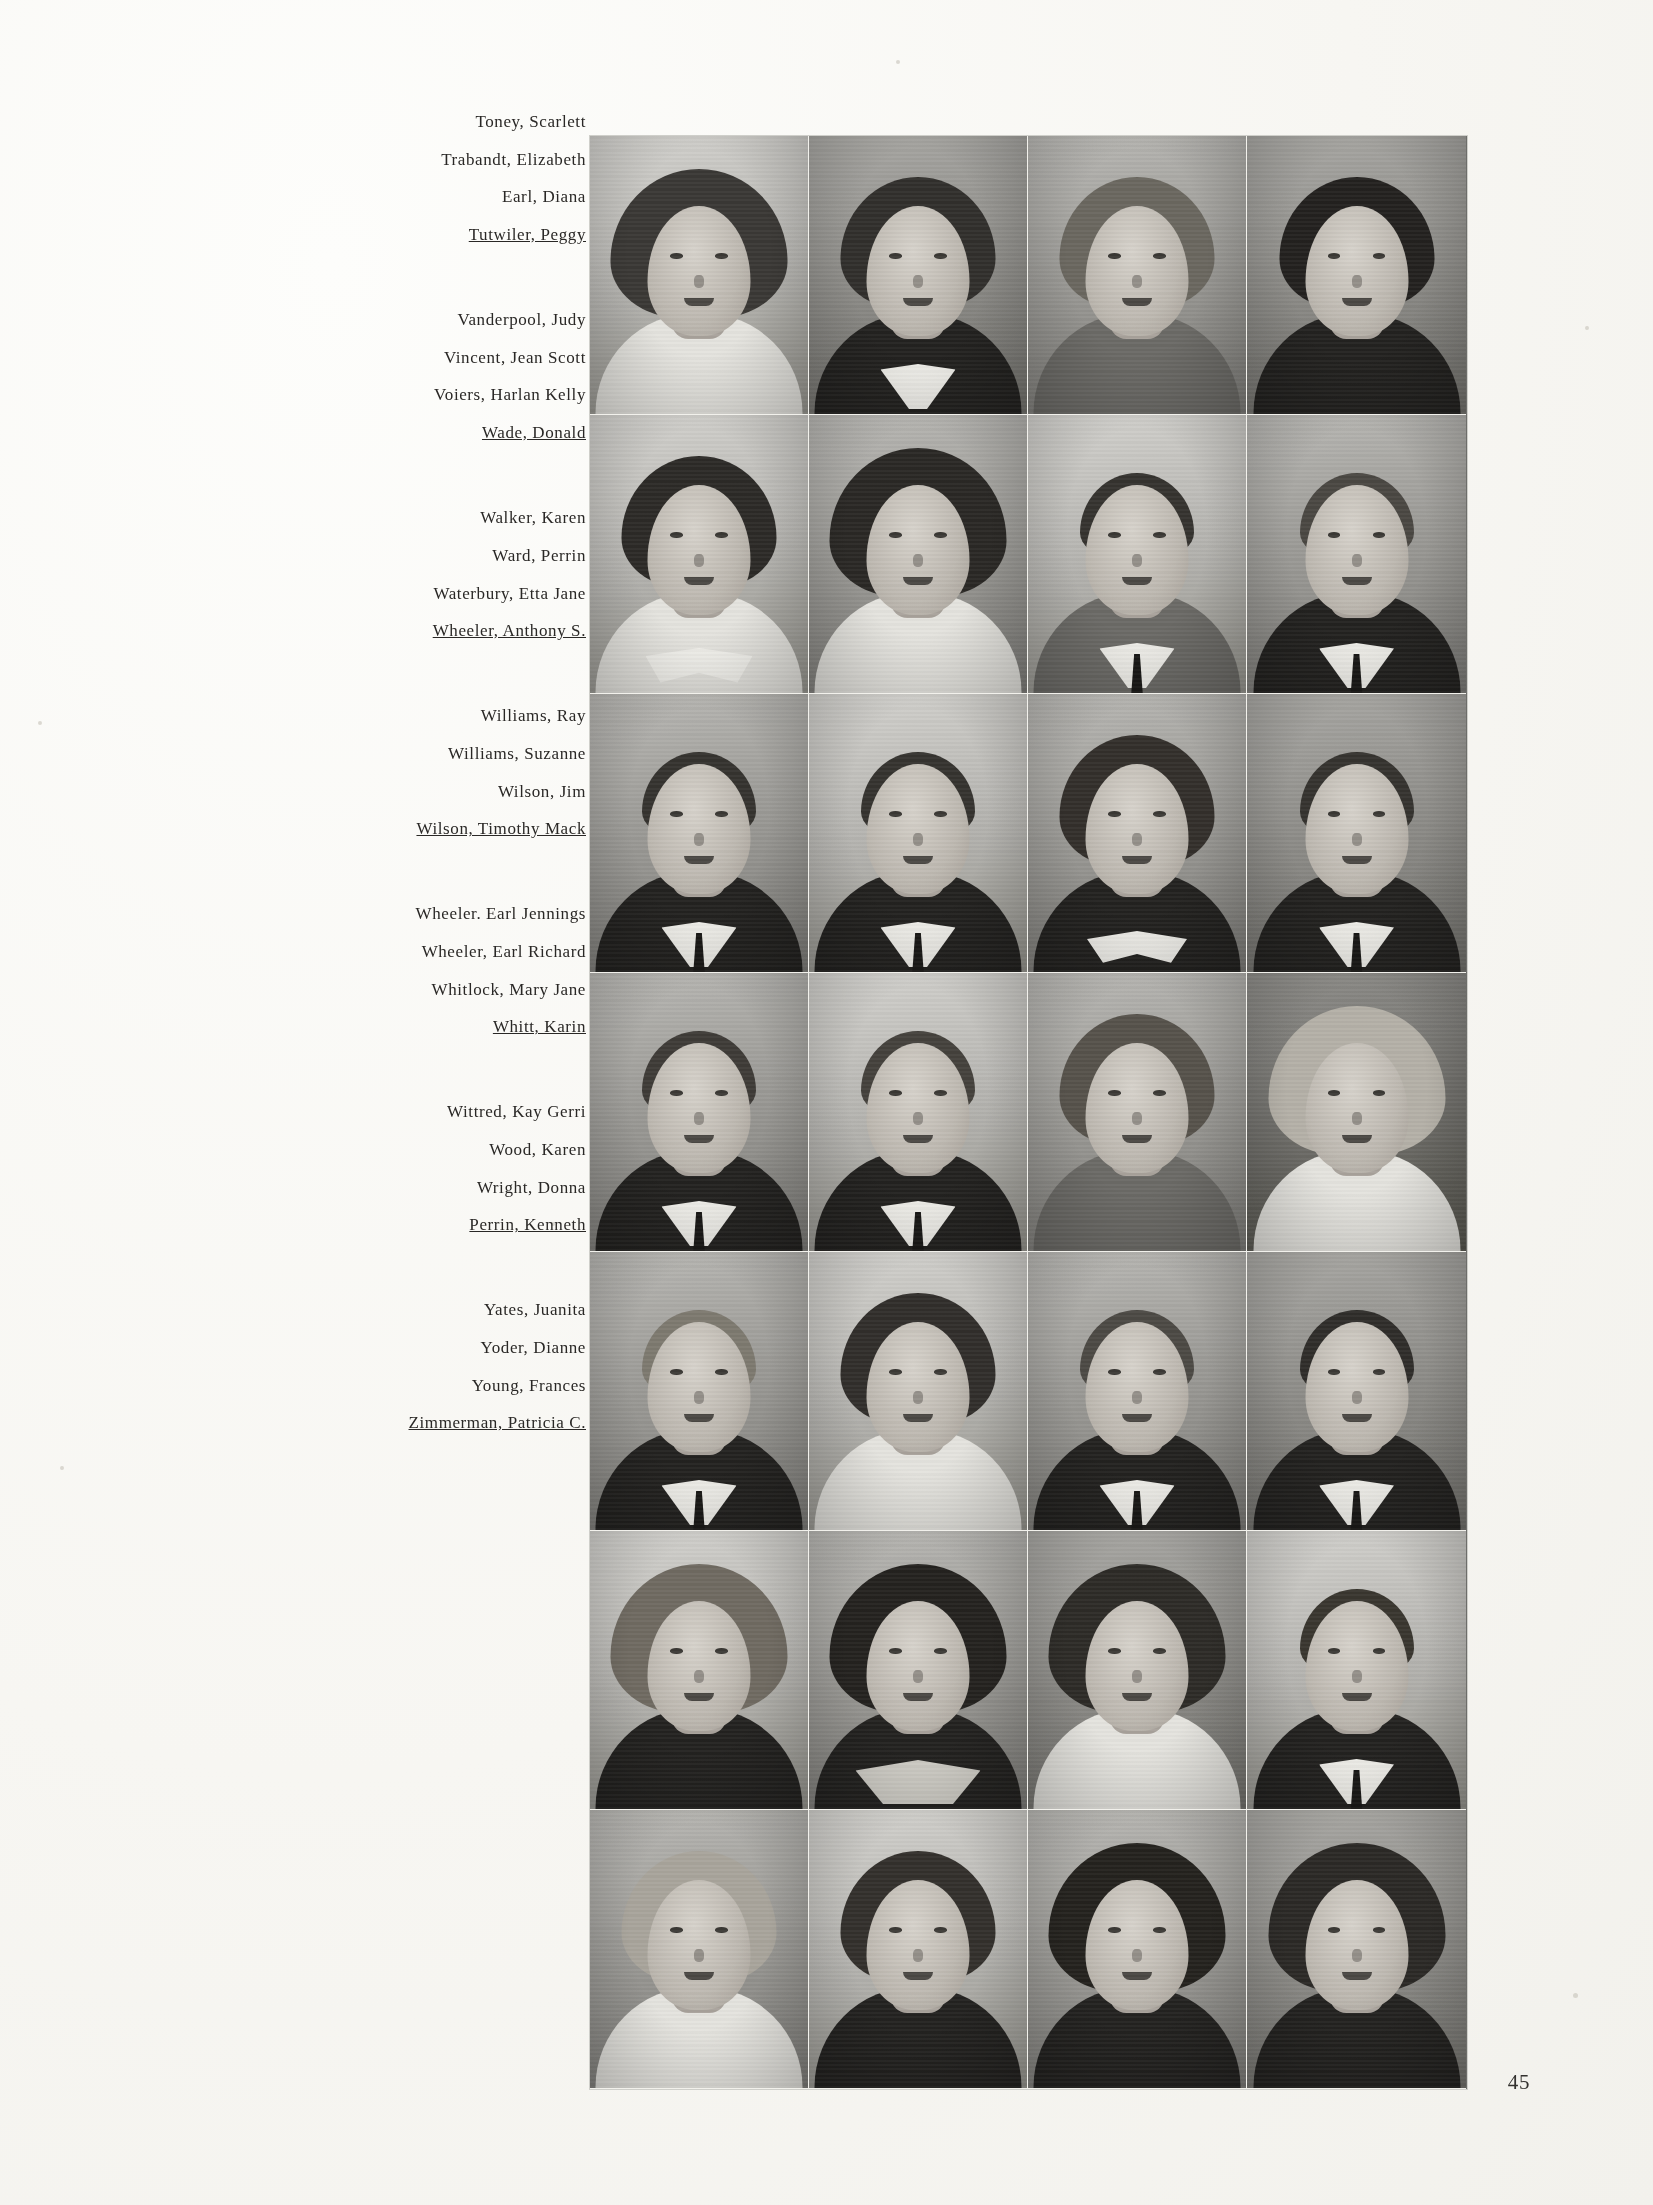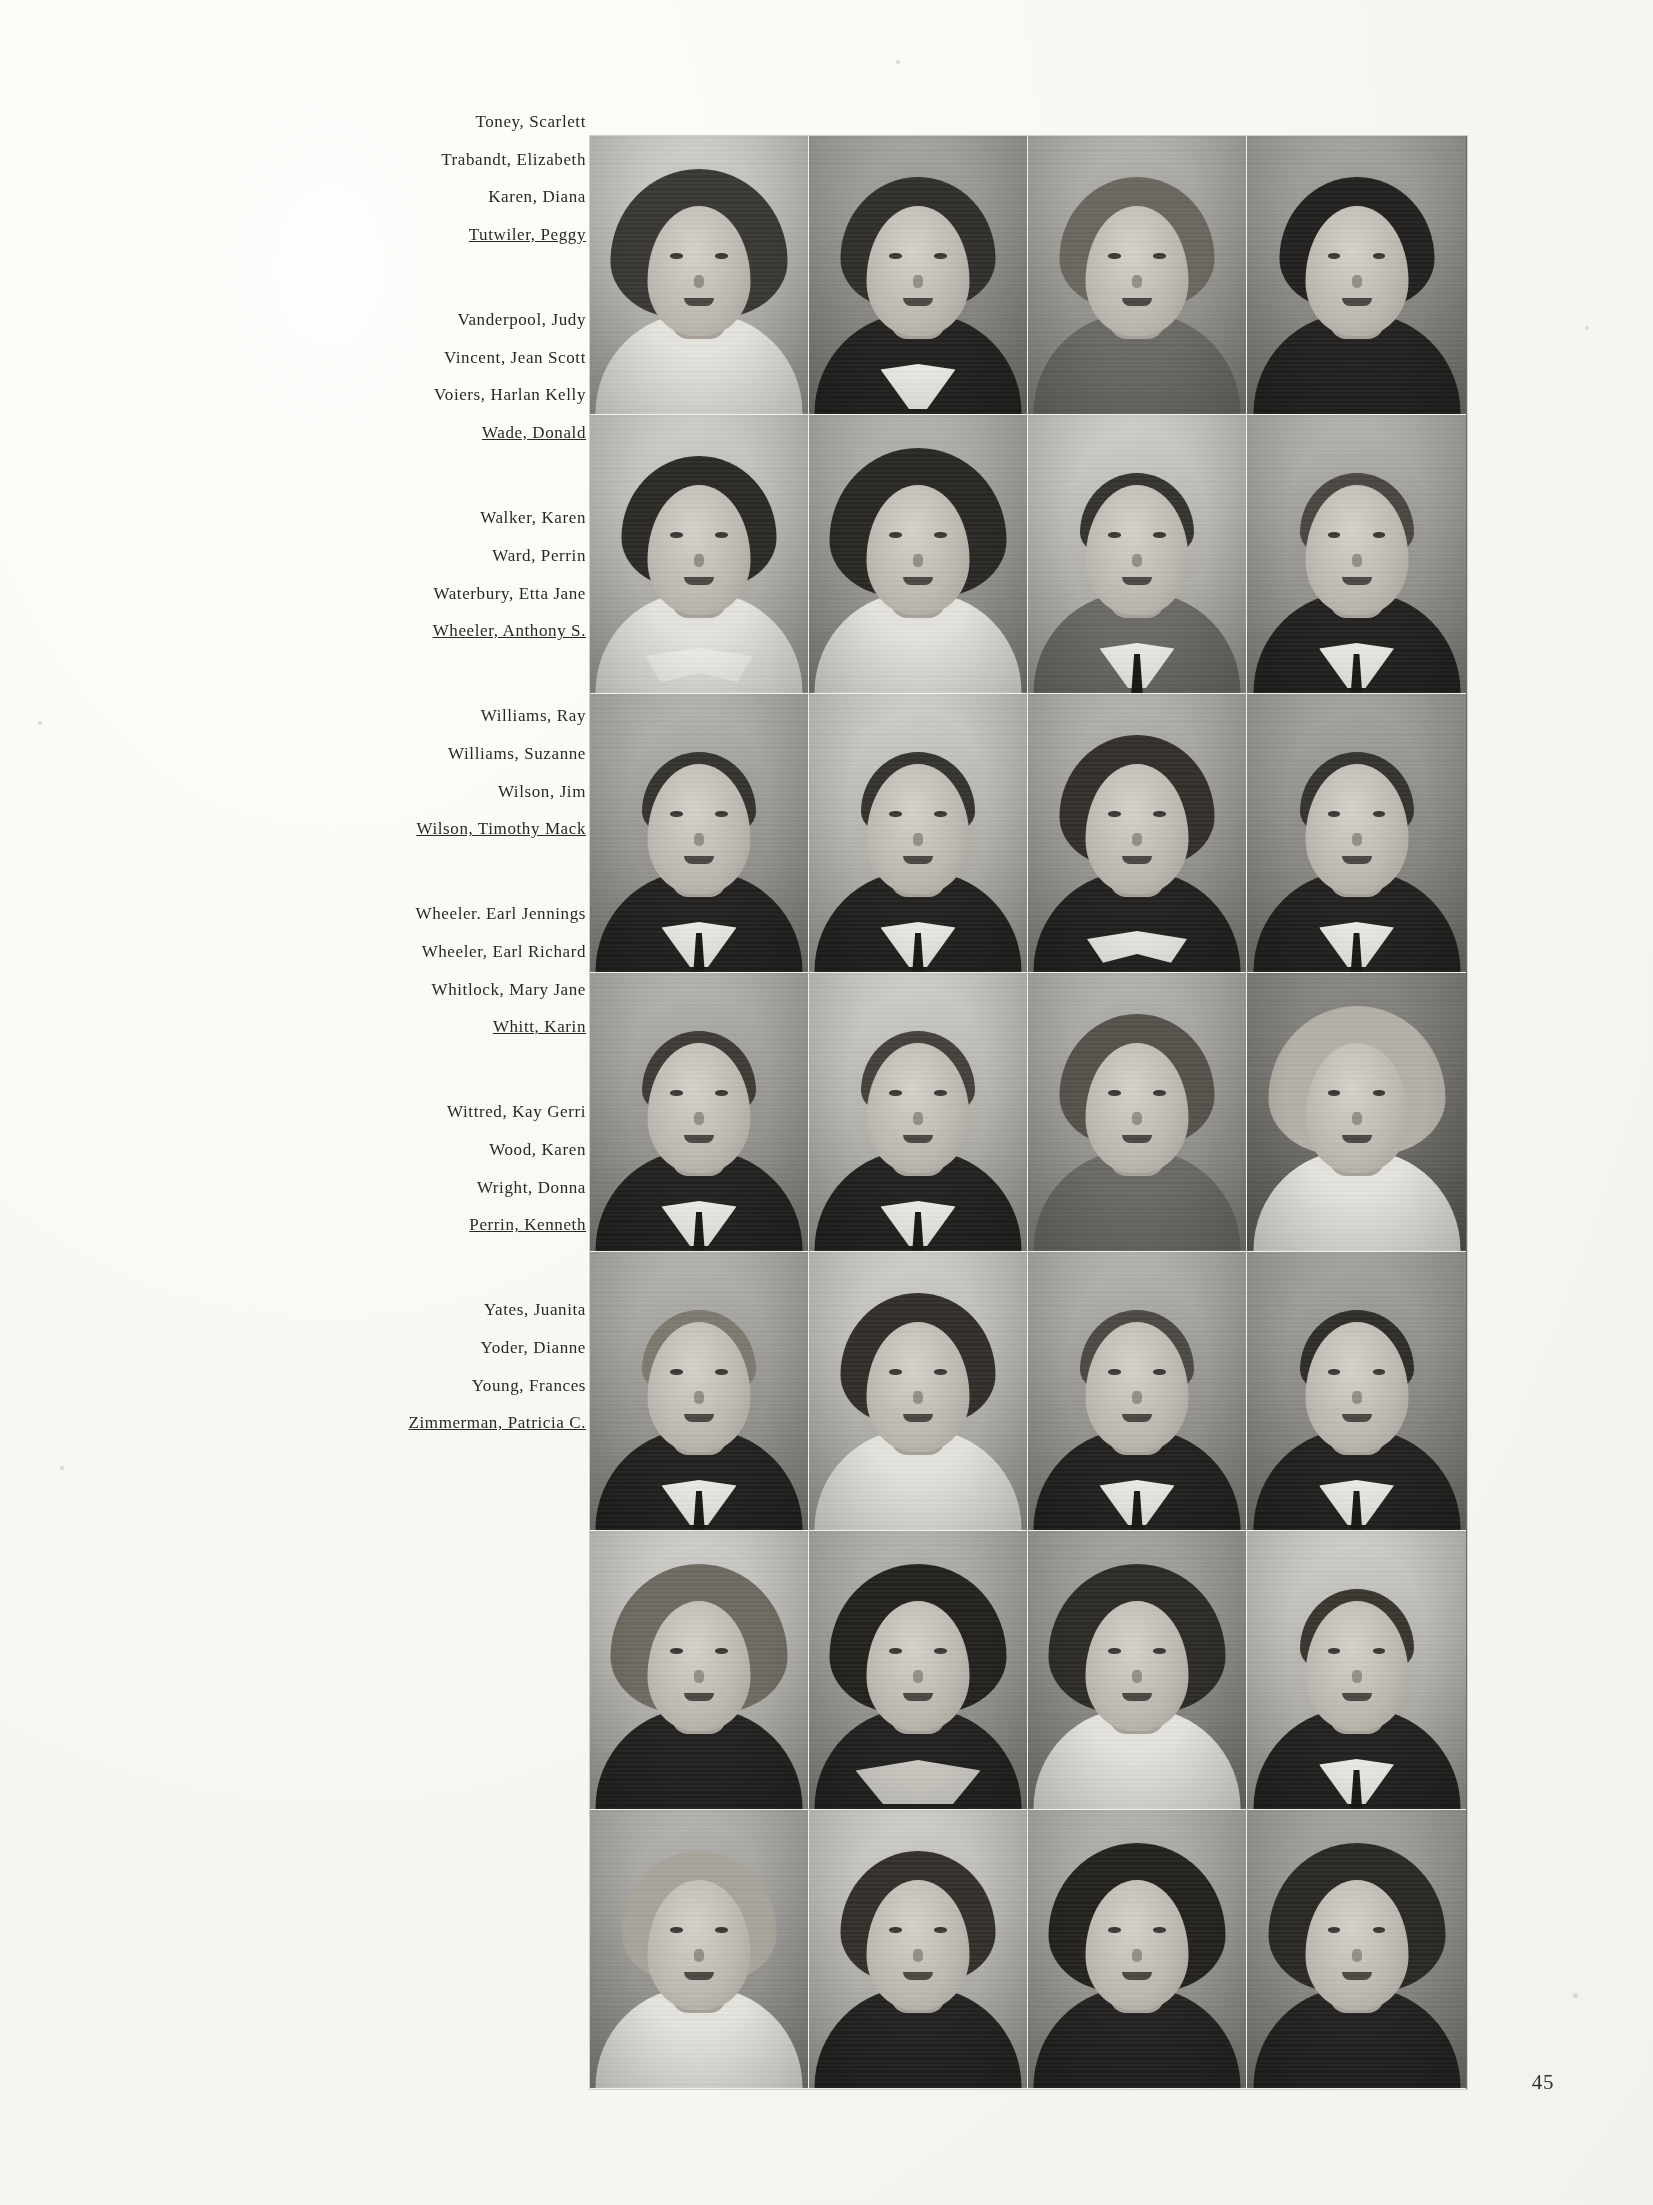--- a/index.html
+++ b/index.html
@@ -208,21 +208,21 @@
     position: absolute;
     inset: 0;
     opacity: .20;
     background-image:
       repeating-linear-gradient(0deg, rgba(255,255,255,.18) 0 0.6px, rgba(0,0,0,.10) 0.6px 1.3px);
   }
 
   
   .page-number {
     position: absolute;
-    right: 100px;
+    right: 124px;
     bottom: 110px;
     font-size: 21px;
     letter-spacing: 0.6px;
     color: #33312e;
     margin-left: 22px;
   }
   
   .speck {
     position: absolute;
     background: #c9c6bd;
@@ -242,21 +242,21 @@
     <div class="speck" style="left:896px;top:60px;   width:4.4px;  height:4.4px;"></div>
     <div class="speck" style="left:1573px;top:1993px; width:5px;  height:5px;"></div>
     <div class="speck" style="left:551px; top:1222px; width:3.8px;  height:3.8px;"></div>
 
     <div class="left-col">
 
 
       <div class="name-group">
         <div class="name-line indent-0">Toney, Scarlett</div>
         <div class="name-line indent-1">Trabandt, Elizabeth</div>
-        <div class="name-line indent-2">Karen, Diana</div>
+        <div class="name-line indent-2">Earl, Diana</div>
         <div class="name-line indent-3">Tutwiler, Peggy</div>
       </div>
 
       <div class="name-group">
         <div class="name-line indent-0">Vanderpool, Judy</div>
         <div class="name-line indent-1">Vincent, Jean Scott</div>
         <div class="name-line indent-2">Voiers, Harlan Kelly</div>
         <div class="name-line indent-3">Wade, Donald</div>
       </div>
 

